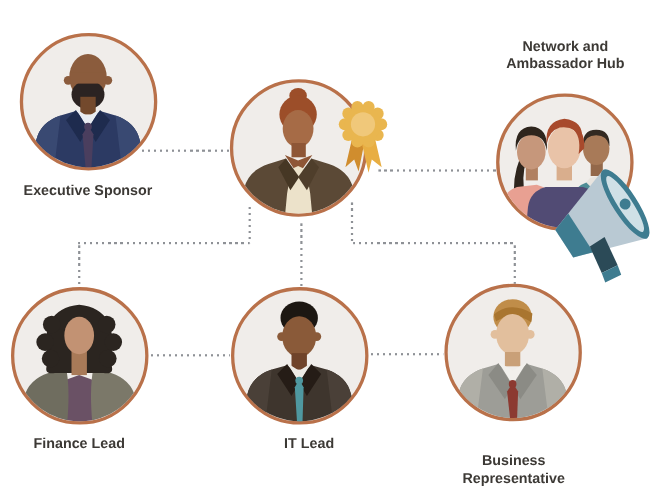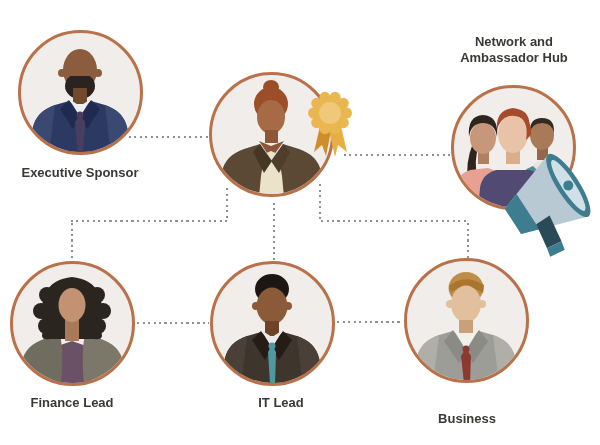--- a/index.html
+++ b/index.html
@@ -172,15 +172,16 @@
       <path d="M118 125 L111 99 Q107 83 89 77 L95 125 Z" fill="#b0afa7"></path>
       <polygon points="49,71 62,92 75,71 62,79" fill="#f2f0ec"></polygon>
       <polygon points="49,72 62,93 55,105 40,83" fill="#8b8b85"></polygon>
       <polygon points="75,72 62,93 69,105 84,83" fill="#8b8b85"></polygon>
       <circle cx="62" cy="91" r="3.5" fill="#8c3a31"></circle>
       <polygon points="62,90 57,98 60,125 66,125 67,98" fill="#8c3a31"></polygon>
     </svg>
   </div>
   <div class="lbl" style="left:382px;top:395px;margin-top:16px;">
     <span style="display:block">Business</span>
+    <span style="display:block">Representative</span>
   </div>
 
 </div>
 
 </body></html>

